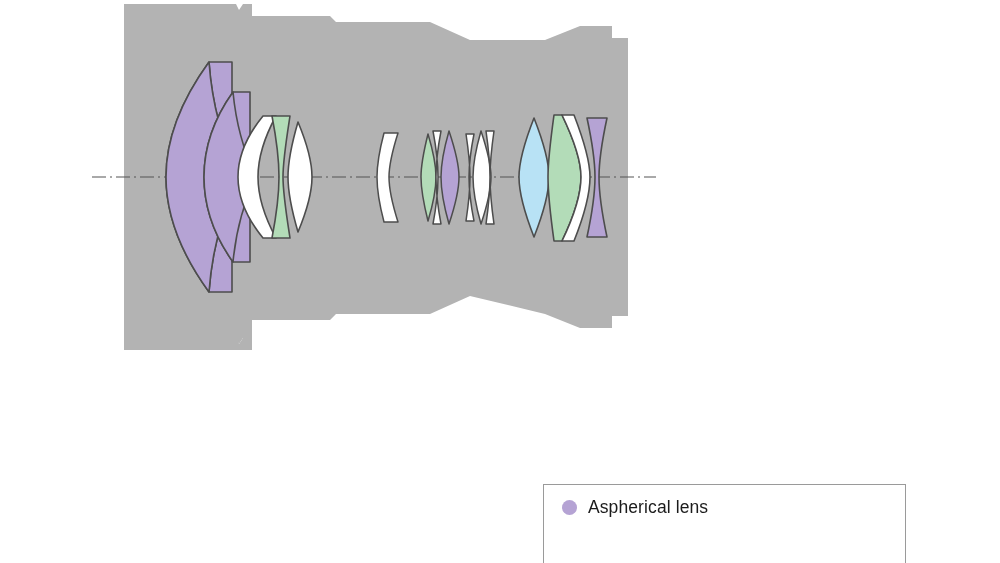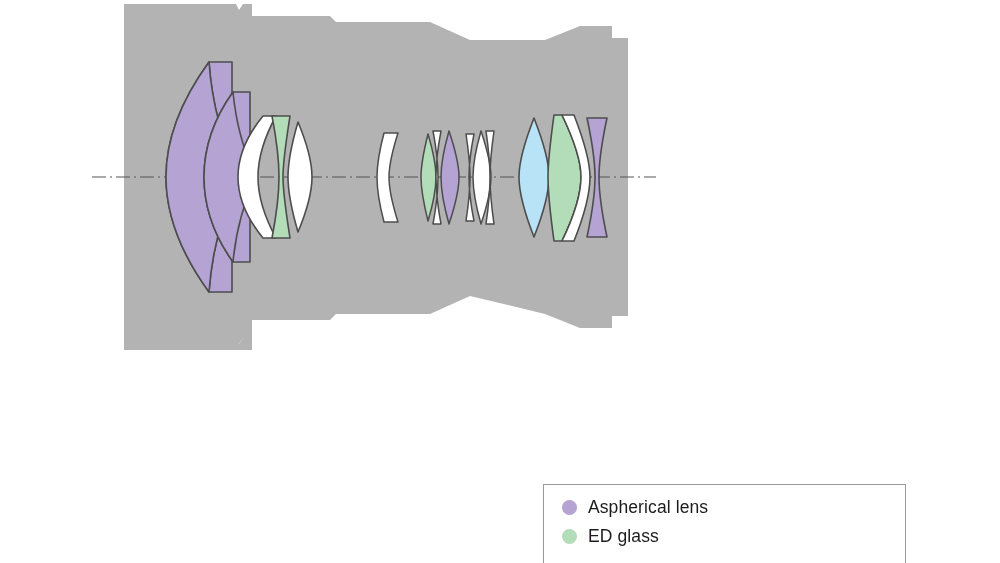--- a/index.html
+++ b/index.html
@@ -223,17 +223,13 @@
            C 593 209 595 190 595 177
            C 595 164 593 146 587 118 Z" fill="#b5a3d4" stroke="#4d4d4d" stroke-width="1.6" stroke-linejoin="round"></path>
 
 </svg>
 
 <div class="legend-box">
   <div class="legend-row">
     <span class="legend-swatch" style="background:#b5a3d4"></span>
     <span class="legend-label">Aspherical lens</span>
   </div>
-  <div class="legend-row">
-    <span class="legend-swatch" style="background:#b3dcb8"></span>
-    <span class="legend-label">ED glass</span>
-  </div>
 </div>
 
 </body></html>

